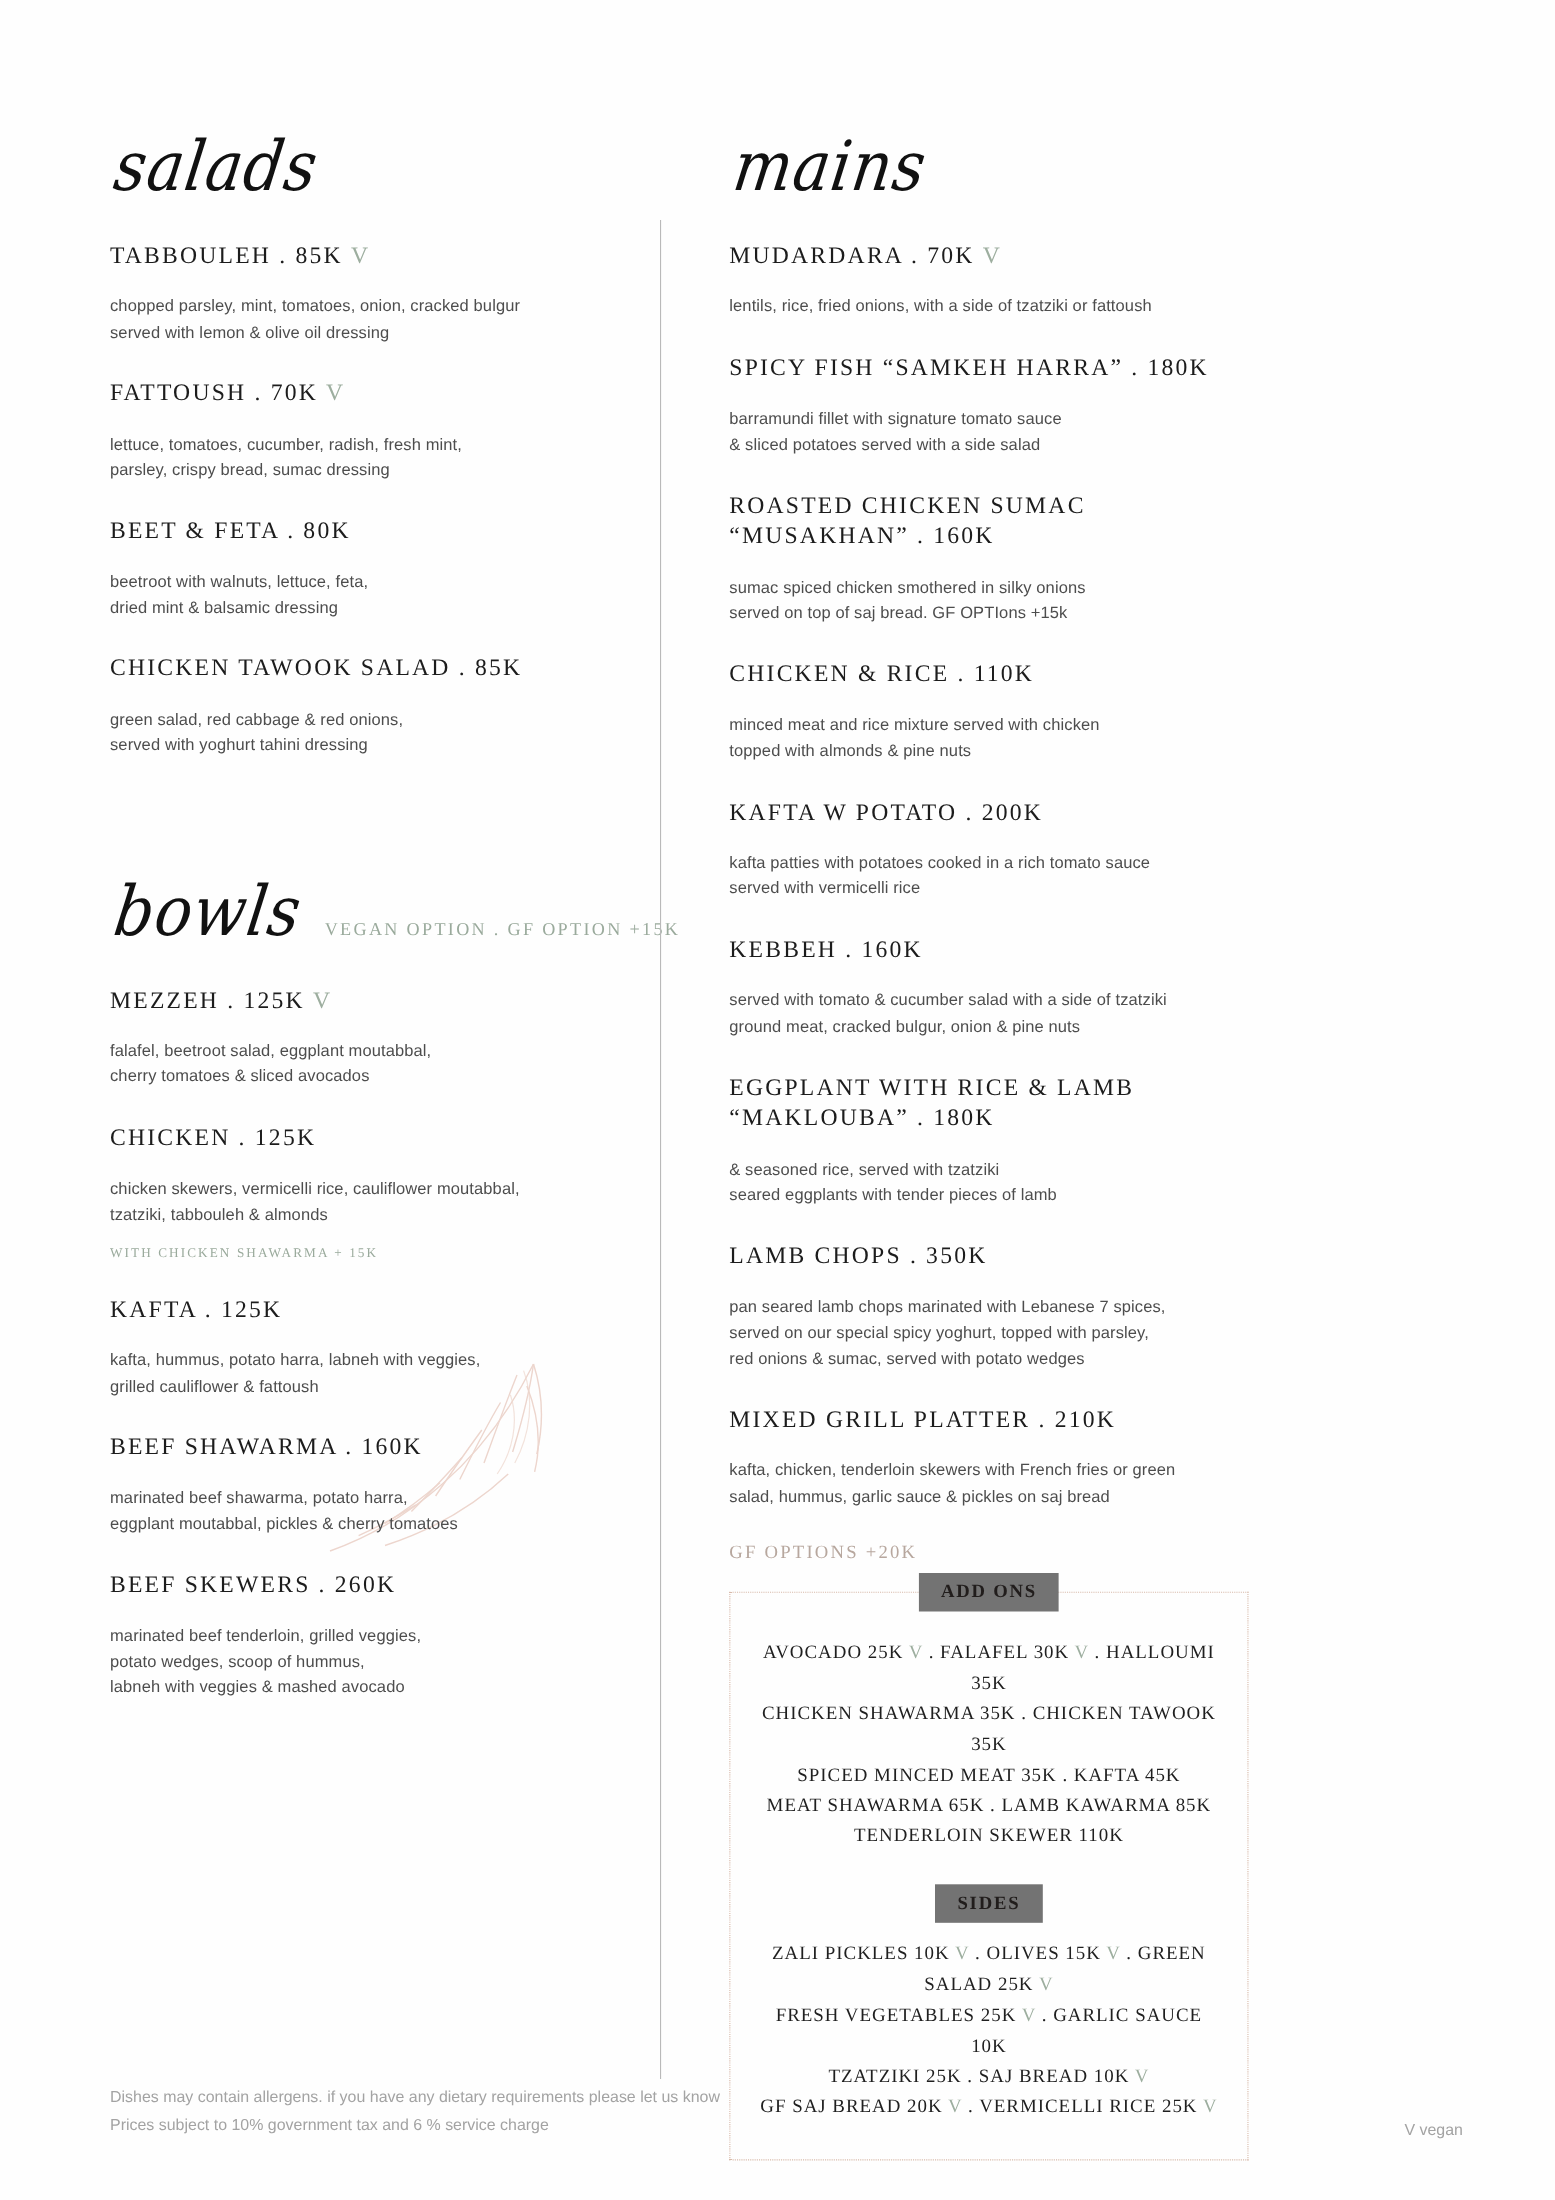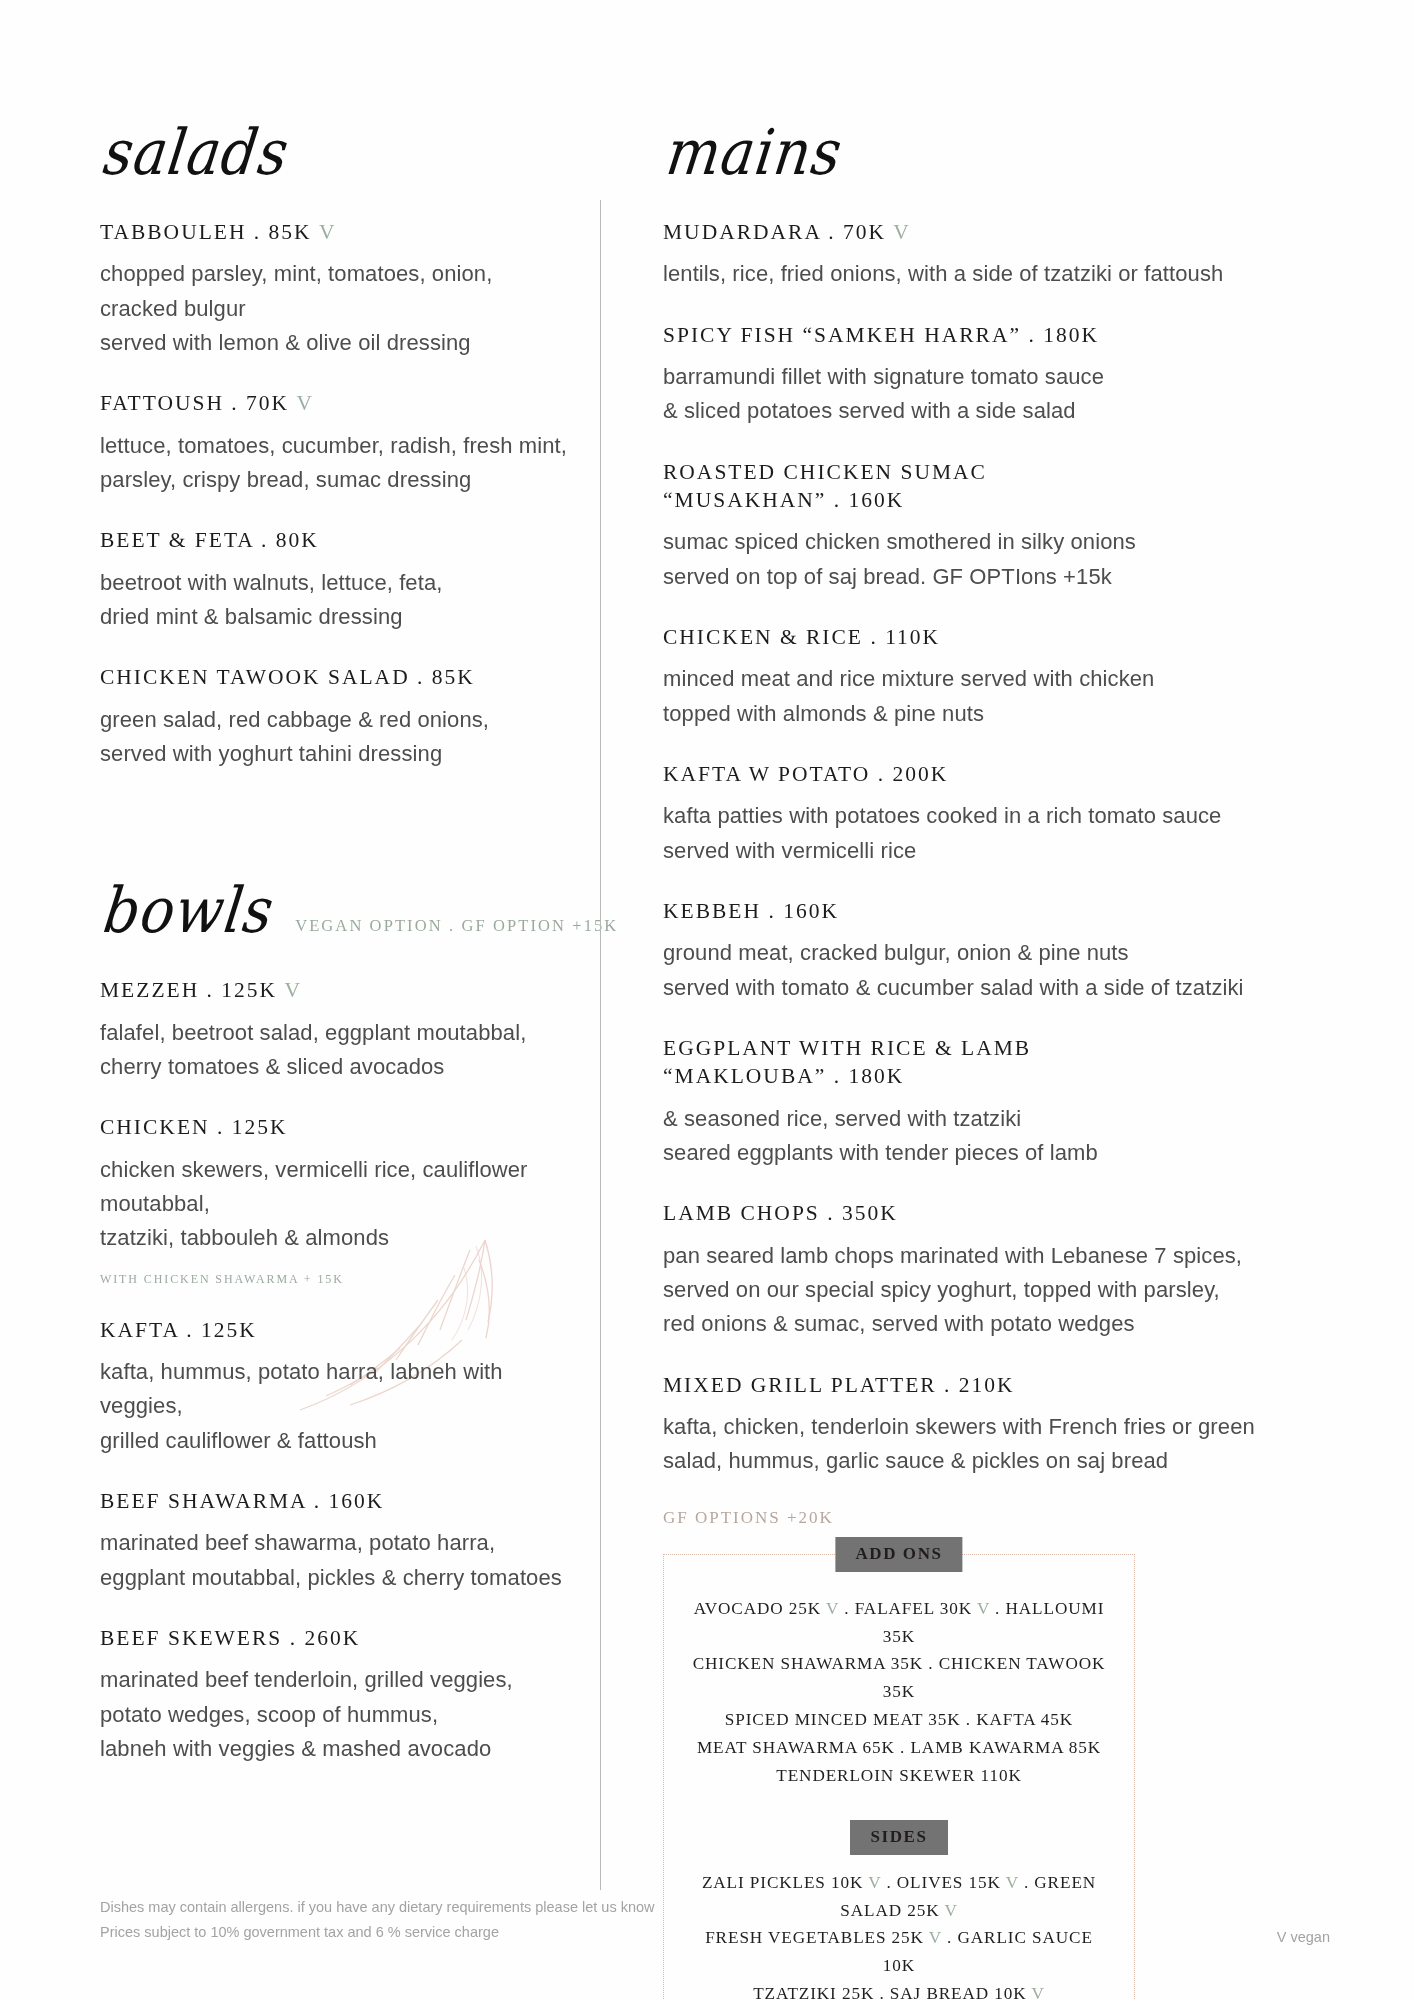--- a/index.html
+++ b/index.html
@@ -99,24 +99,24 @@
     font-weight: 400;
   }
 
   .item-title .veg {
     color: #9dae9f;
     letter-spacing: 1px;
   }
 
   .item-desc {
     font-family: "Liberation Sans", sans-serif;
-    font-size: 22px;
+    font-size: 15px;
     line-height: 1.56;
     color: #4d4d4d;
-    margin-top: 11px;
+    margin-top: 21px;
     font-weight: 400;
     letter-spacing: 0.1px;
   }
 
   .sub-note {
     font-family: "Liberation Serif", serif;
     font-size: 12px;
     letter-spacing: 1.9px;
     color: #9aaa9c;
     margin-top: 16px;
@@ -429,22 +429,22 @@
             <div>served with vermicelli rice</div>
           </div>
         </div>
 
         <div class="item">
           <div class="item-title">
             <span>KEBBEH . 160K</span>
             <span class="veg"></span>
           </div>
           <div class="item-desc">
+            <div>served with tomato &amp; cucumber salad with a side of tzatziki</div>
             <div>ground meat, cracked bulgur, onion &amp; pine nuts</div>
-            <div>served with tomato &amp; cucumber salad with a side of tzatziki</div>
           </div>
         </div>
 
         <div class="item">
           <div class="item-title">
             <div>EGGPLANT WITH RICE &amp; LAMB</div>
             <div>“MAKLOUBA” . 180K</div>
           </div>
           <div class="item-desc">
             <div>&amp; seasoned rice, served with tzatziki</div>

